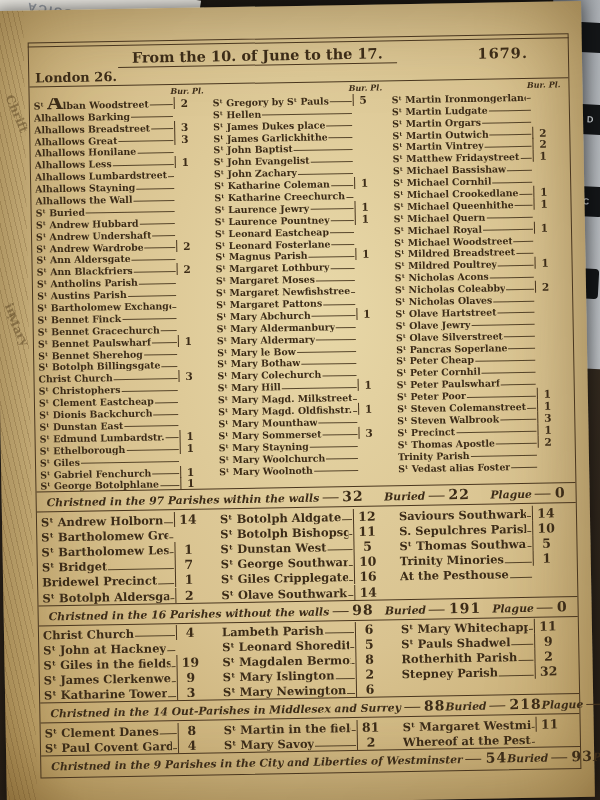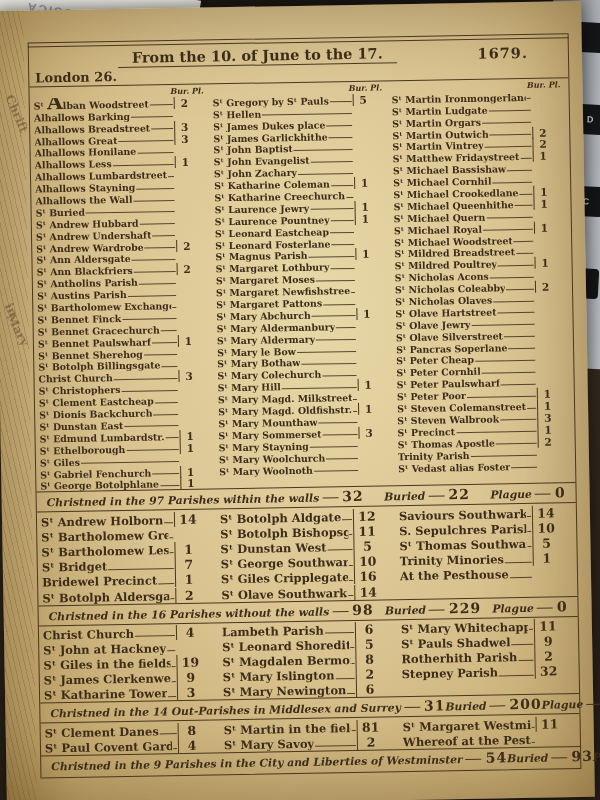--- a/index.html
+++ b/index.html
@@ -804,21 +804,21 @@
               <span class="pname">At the Pesthouse</span>
               <span class="leader"></span>
               <span class="bur"></span>
               <span class="plc"></span>
             </div>
           </div>
         </div>
 
       <div class="summary">
         <span class="sgroup"><span>Christned in the 16 Parishes without the walls</span><span class="sdash"></span><span class="snum">98</span></span>
-        <span class="sgroup"><span>Buried</span><span class="sdash"></span><span class="snum">229</span></span>
+        <span class="sgroup"><span>Buried</span><span class="sdash"></span><span class="snum">191</span></span>
         <span class="sgroup"><span>Plague</span><span class="sdash"></span><span class="snum">0</span></span>
       </div>
 
       <div class="sec sec-wide">
           <div class="pcol">
             <div class="prow">
               <span class="pname">Christ Church</span>
               <span class="leader"></span>
               <span class="bur">4</span>
               <span class="plc"></span>
@@ -902,22 +902,22 @@
             <div class="prow">
               <span class="pname">Stepney Parish</span>
               <span class="leader"></span>
               <span class="bur">32</span>
               <span class="plc"></span>
             </div>
           </div>
         </div>
 
       <div class="summary">
-        <span class="sgroup"><span>Christned in the 14 Out-Parishes in Middlesex and Surrey</span><span class="sdash"></span><span class="snum">31</span></span>
-        <span class="sgroup"><span>Buried</span><span class="sdash"></span><span class="snum">200</span></span>
+        <span class="sgroup"><span>Christned in the 14 Out-Parishes in Middlesex and Surrey</span><span class="sdash"></span><span class="snum">88</span></span>
+        <span class="sgroup"><span>Buried</span><span class="sdash"></span><span class="snum">218</span></span>
         <span class="sgroup"><span>Plague</span><span class="sdash"></span></span>
       </div>
 
       <div class="sec sec-wide">
           <div class="pcol">
             <div class="prow">
               <span class="pname">Sᵗ Clement Danes</span>
               <span class="leader"></span>
               <span class="bur">8</span>
               <span class="plc"></span>

